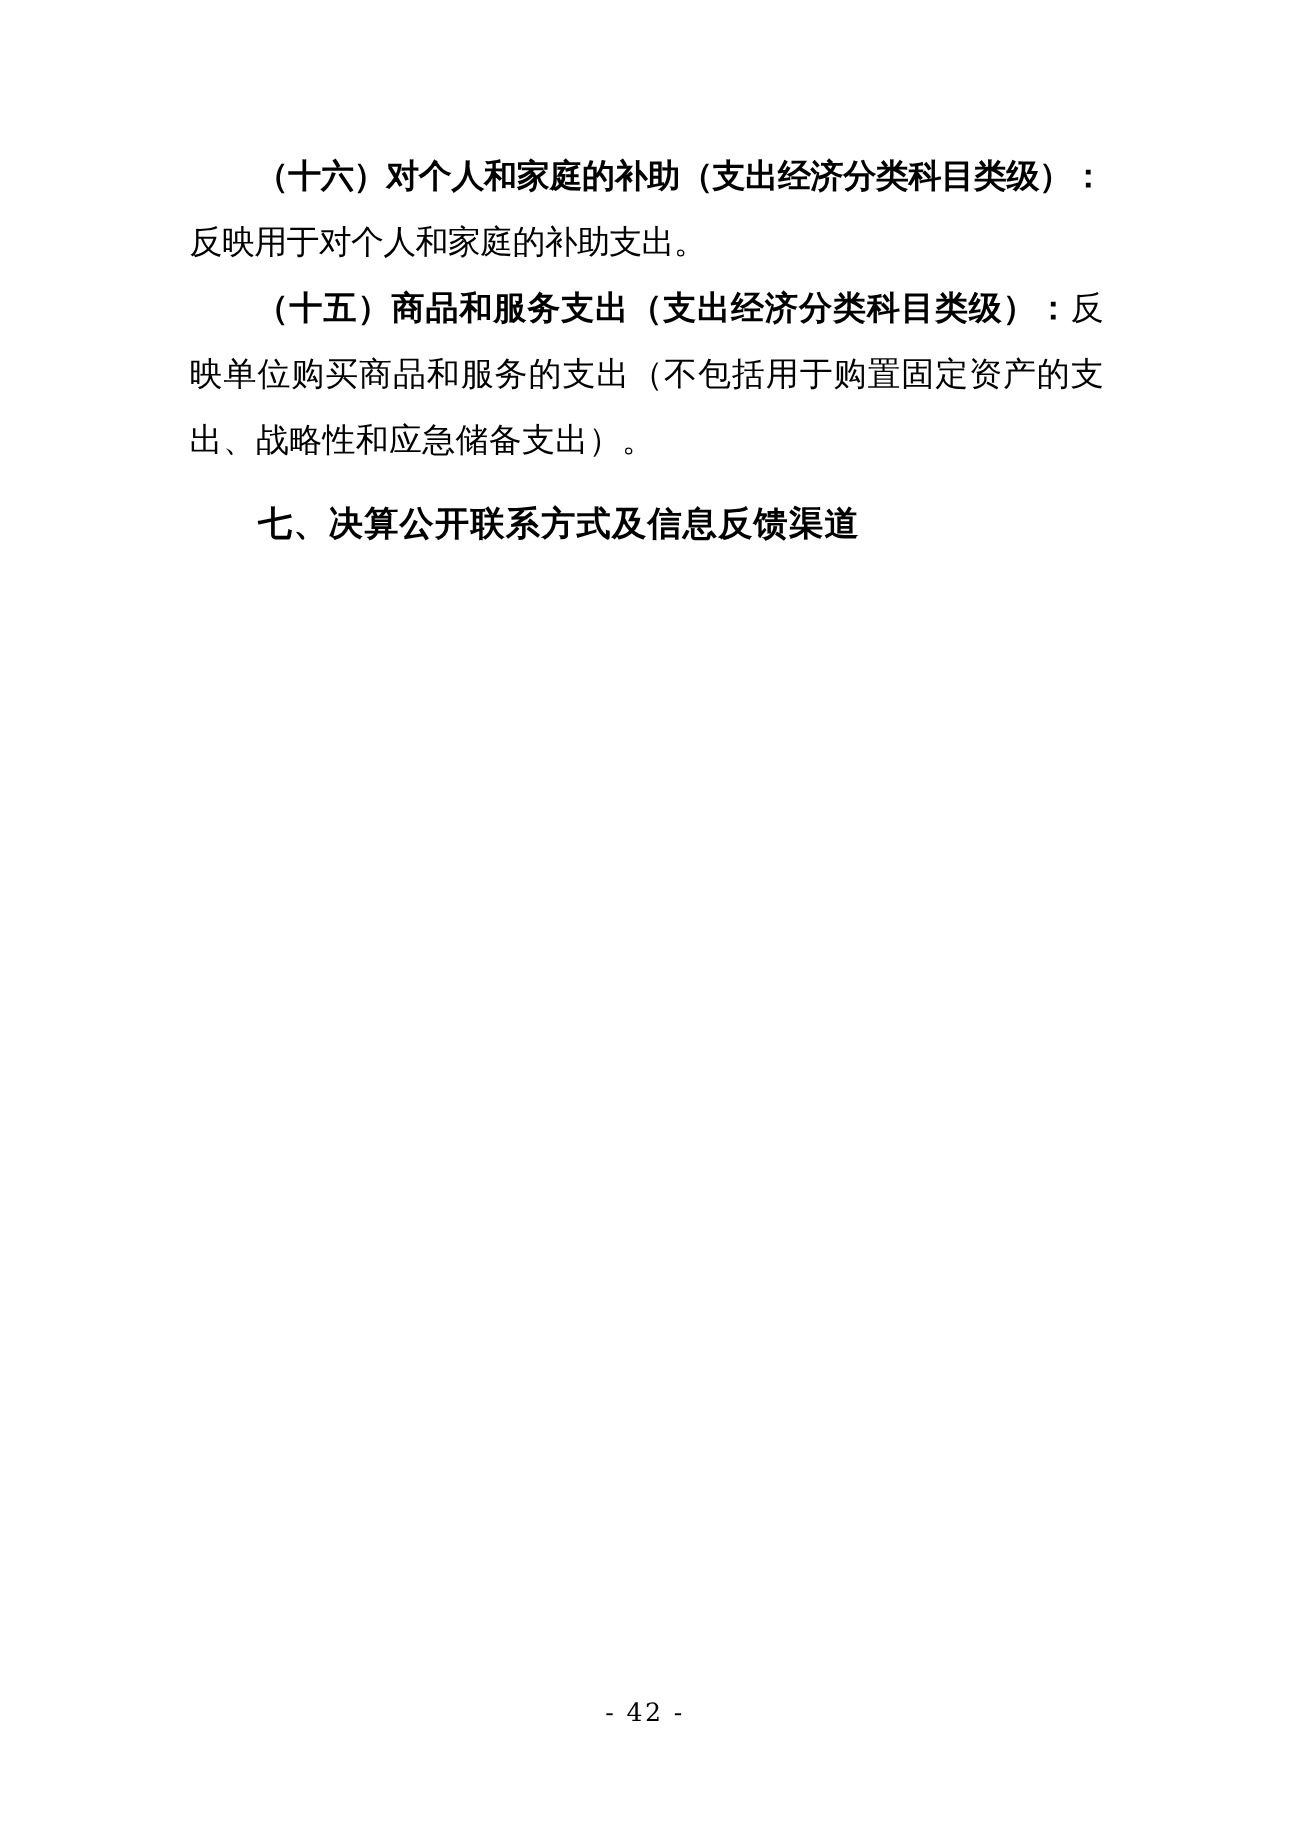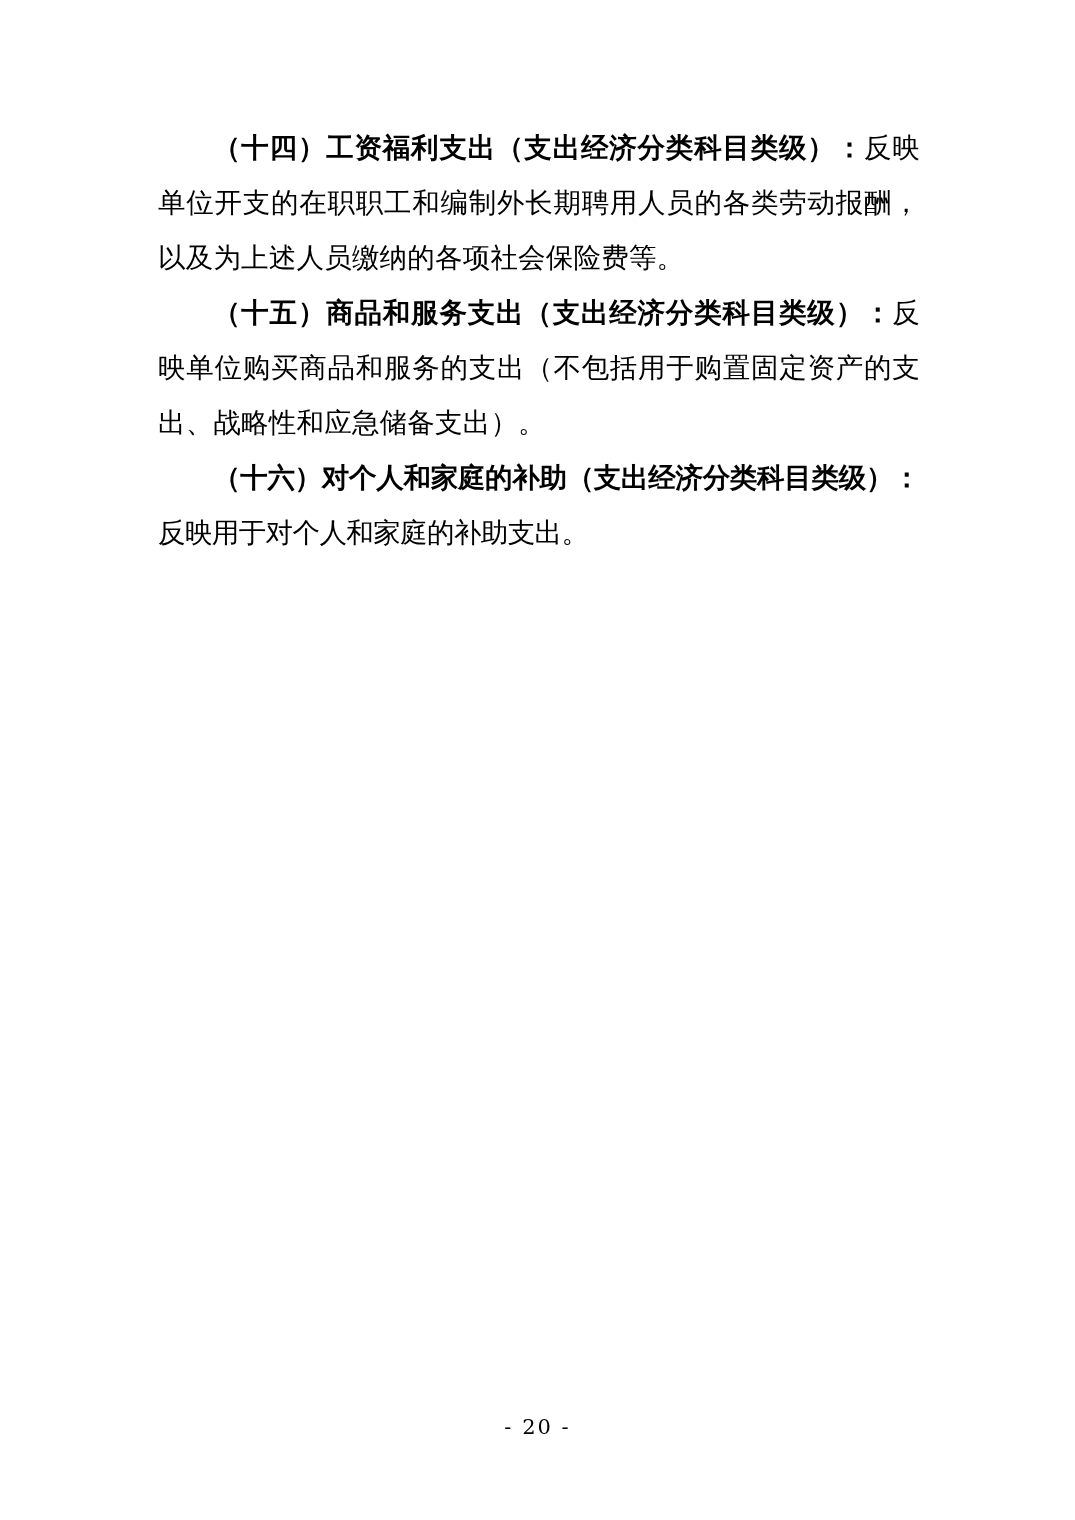--- a/index.html
+++ b/index.html
@@ -69,26 +69,26 @@
     letter-spacing: 2px;
   }
 </style>
 </head>
 <body>
 
 <div class="page">
 
   <div class="content">
 
-    <p class="para indent"><span class="lead">（十四）工资福利支出（支出经济分类科目类级）：</span><span>反映单位开支的在职职工和编制外长期聘用人员的各类劳动报酬，以及为上述人员缴纳的各项社会保险费等。</span></p>
+
+    <p class="para indent tight"><span class="lead">（十六）对个人和家庭的补助（支出经济分类科目类级）：</span><span>反映用于对个人和家庭的补助支出。</span></p>
 
     <p class="para indent"><span class="lead">（十五）商品和服务支出（支出经济分类科目类级）：</span><span>反映单位购买商品和服务的支出（不包括用于购置固定资产的支出、战略性和应急储备支出）。</span></p>
 
-    <p class="para indent tight"><span class="lead">（十六）对个人和家庭的补助（支出经济分类科目类级）：</span><span>反映用于对个人和家庭的补助支出。</span></p>
 
-
+    <h2 class="heading">七、决算公开联系方式及信息反馈渠道</h2>
 
 
   </div>
 
-  <div class="footer">- 20 -</div>
+  <div class="footer">- 42 -</div>
 
 </div>
 
 </body></html>

